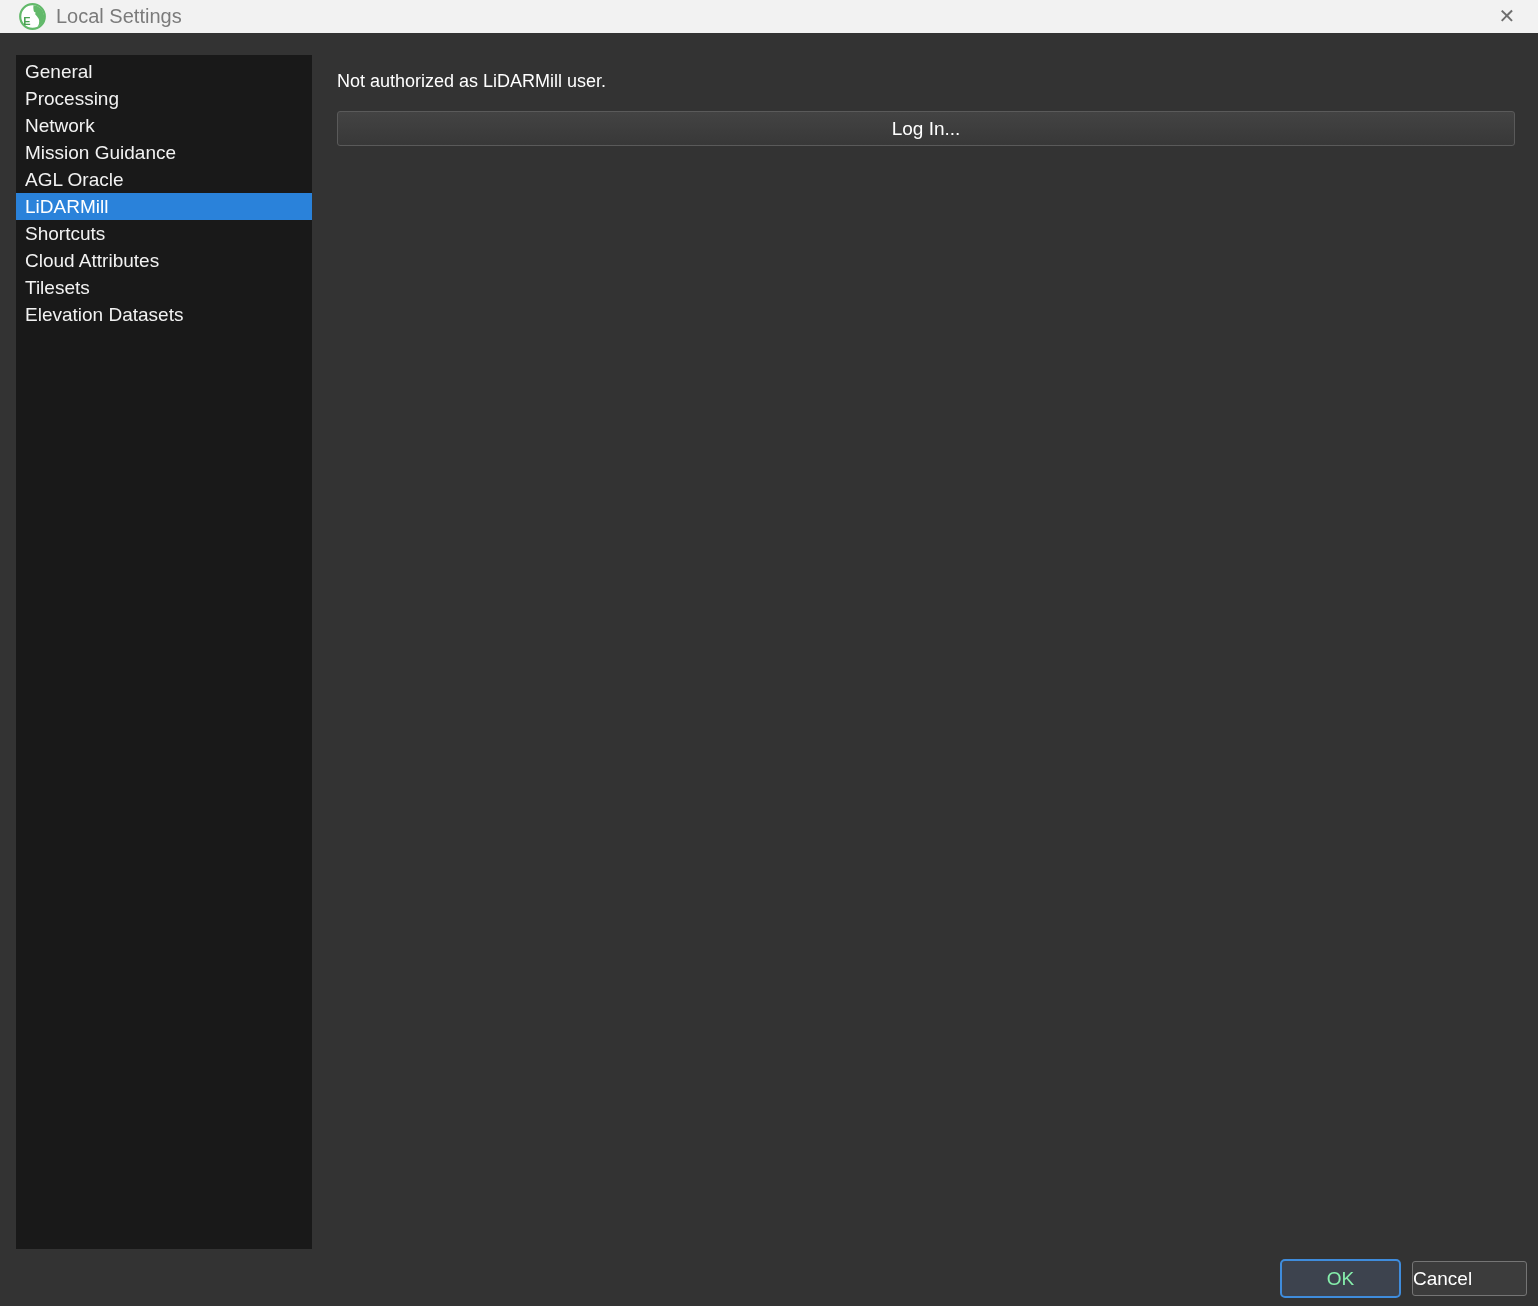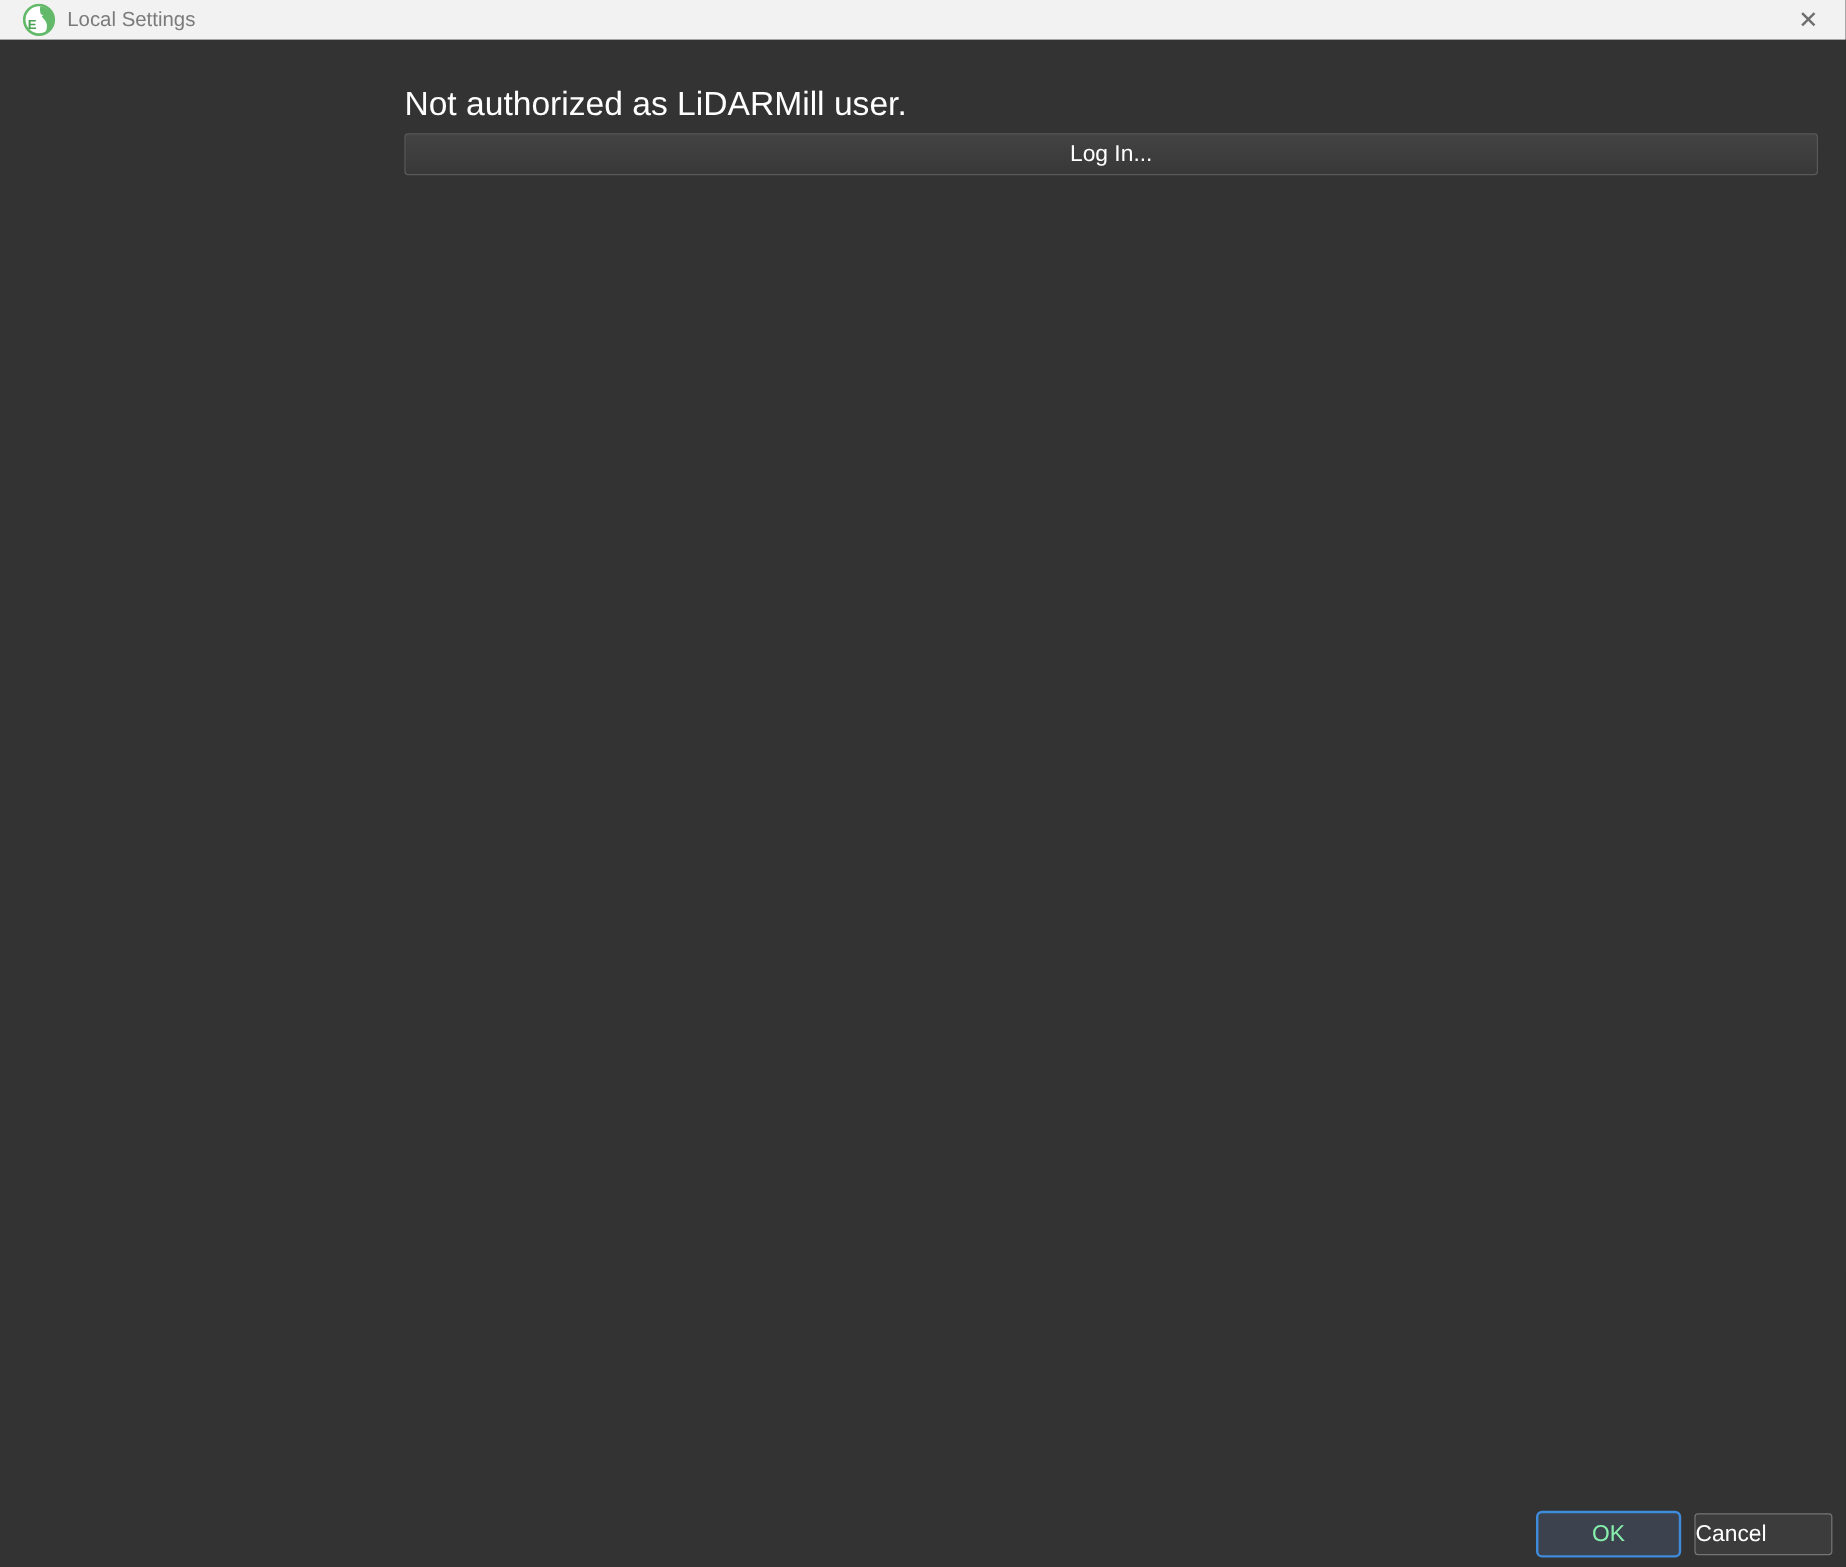--- a/index.html
+++ b/index.html
@@ -25,21 +25,21 @@
     align-items: center;
     padding-left: 19px;
   }
   .app-icon {
     width: 27px; height: 27px;
     display: inline-block;
     flex: 0 0 auto;
   }
   .titlebar-title {
     margin-left: 10px;
-    font-size: 17px;
+    font-size: 20px;
     color: #7b7b7b;
     white-space: nowrap;
   }
   .close-btn {
     margin-left: auto;
     width: 62px; height: 33px;
     background: transparent;
     border: none;
     color: #6e6e6e;
     font-size: 20px;
@@ -66,21 +66,21 @@
     cursor: default;
   }
   .sidebar-item.selected {
     background: #2a82da;
     color: #ffffff;
   }
   
   .status-text {
     position: absolute;
     left: 337px; top: 71px;
-    font-size: 28px;
+    font-size: 18px;
     color: #ffffff;
     white-space: nowrap;
   }
   .login-button {
     position: absolute;
     left: 337px; top: 111px;
     width: 1178px; height: 35px;
     background: linear-gradient(#434343, #383838);
     border: 1px solid #5a5a5a;
     border-radius: 3px;
@@ -126,20 +126,32 @@
         <circle cx="13.5" cy="13.5" r="12.3" fill="#ffffff" stroke="#62b96a" stroke-width="2.2"></circle>
         <path d="M14.5 2.2 a11.5 11.5 0 0 1 10.8 11.3 a11.5 11.5 0 0 1 -6.6 10.2 q 3.4 -5.8 -0.6 -10.2 q -4.8 -4.6 -3.6 -11.3 z" fill="#62b96a"></path>
         <path d="M10 9 q 4 -2 7 1 q -3 3 -7 1 z" fill="#ffffff"></path>
         <text x="4.2" y="21.5" font-size="11" font-weight="bold" fill="#4aa254" font-family="Liberation Sans, sans-serif">E</text>
       </svg>
     </span>
     <span class="titlebar-title">Local Settings</span>
     <button class="close-btn">✕</button>
   </div>
 
+  <div class="sidebar">
+    <div class="sidebar-item">General</div>
+    <div class="sidebar-item">Processing</div>
+    <div class="sidebar-item">Network</div>
+    <div class="sidebar-item">Mission Guidance</div>
+    <div class="sidebar-item">AGL Oracle</div>
+    <div class="sidebar-item selected">LiDARMill</div>
+    <div class="sidebar-item">Shortcuts</div>
+    <div class="sidebar-item">Cloud Attributes</div>
+    <div class="sidebar-item">Tilesets</div>
+    <div class="sidebar-item">Elevation Datasets</div>
+  </div>
 
   <div class="status-text">Not authorized as LiDARMill user.</div>
   <button class="login-button">Log In...</button>
 
   <button class="ok-button">OK</button>
   <button class="cancel-button">Cancel</button>
 
 </div>
 
 </body></html>

